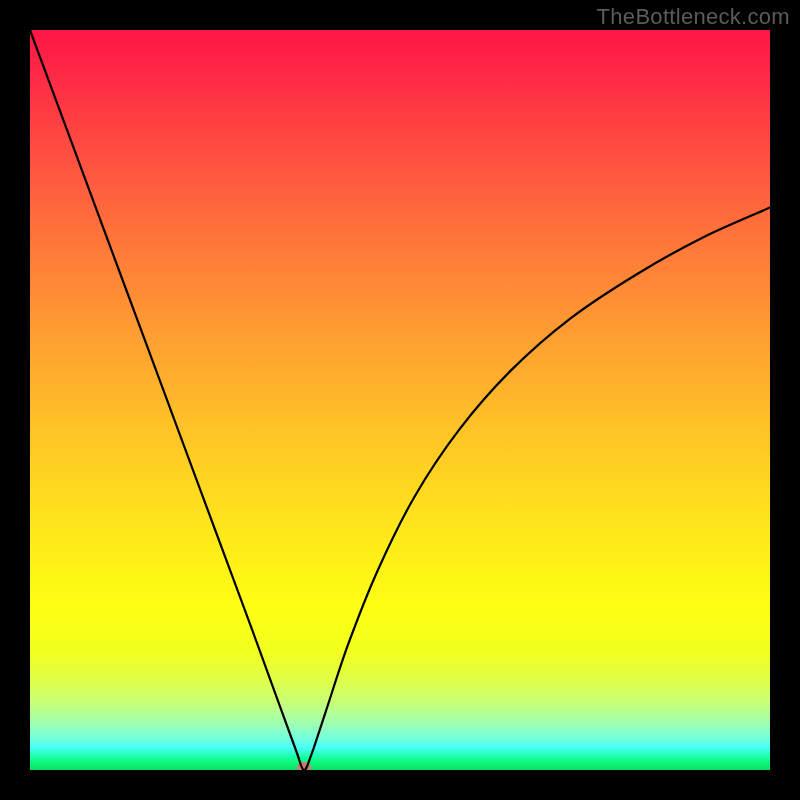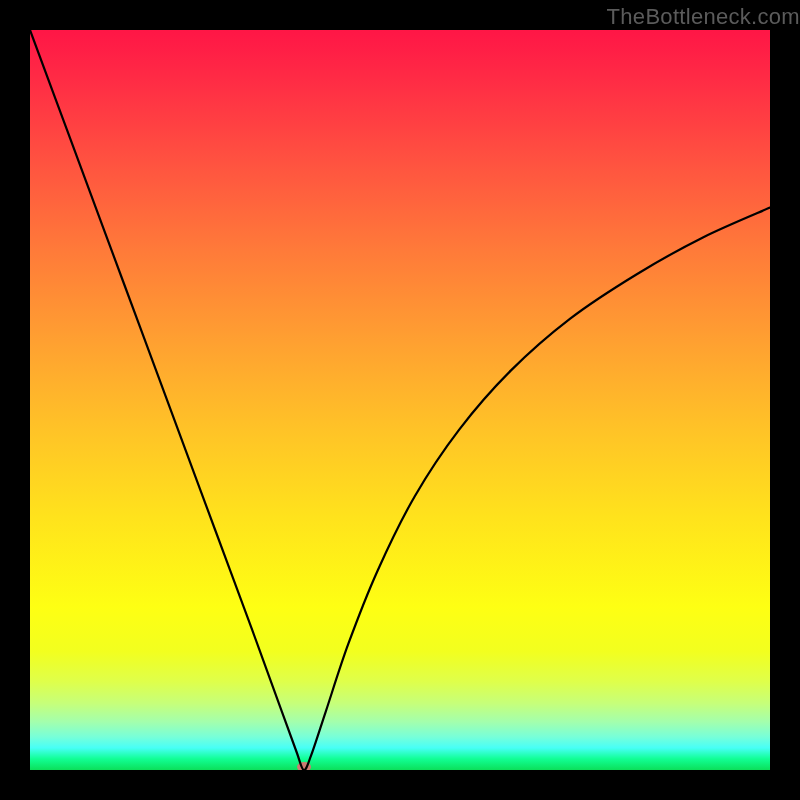--- a/index.html
+++ b/index.html
@@ -37,21 +37,21 @@
       #a3ffad 93.5%,
       #78ffd8 95.5%,
       #48fff6 97%,
       #11ff94 98.5%,
       #0cdf5a 100%
     );
   }
   .watermark {
     position: absolute;
     top: 4px;
-    right: 0;
+    right: 10px;
     color: #5b5b5b;
     font-size: 22px;
     font-weight: 500;
     letter-spacing: 0.3px;
     z-index: 10;
   }
   svg.curve {
     position: absolute;
     left: 0; top: 0;
     width: 740px;

